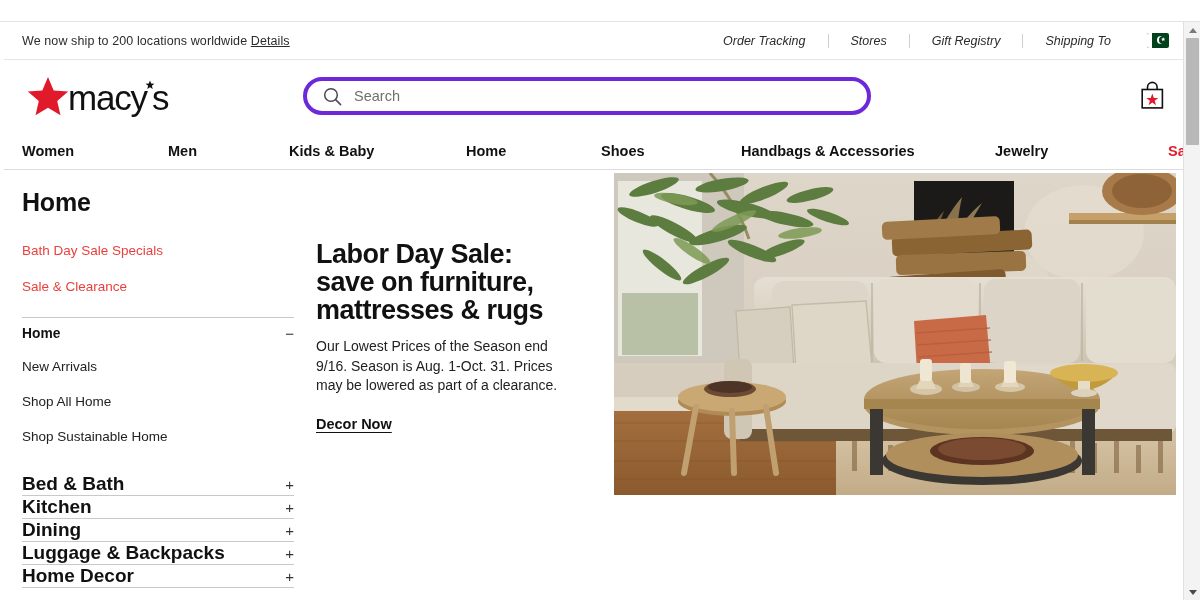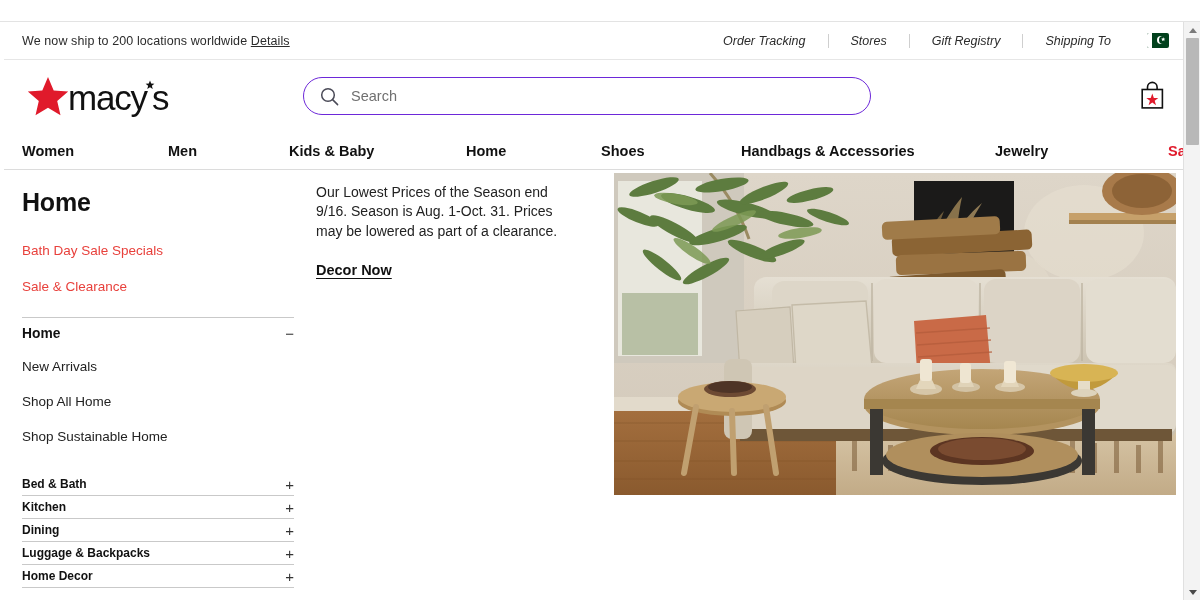--- a/index.html
+++ b/index.html
@@ -60,21 +60,21 @@
   
   .masthead {
     position:relative; height:72px; width:100%;
     display:flex; align-items:center; padding:0 18px;
   }
   .logo { display:flex; align-items:center; cursor:pointer; user-select:none; }
   .logo svg { display:block; }
   .search-wrap {
     margin-left:129px;
     width:568px; height:38px;
-    border:1px solid #6d28d9; border-radius:19px;
+    border:4px solid #6d28d9; border-radius:19px;
     display:flex; align-items:center; padding:0 16px;
     background:#fff;
   }
   .search-icon { flex:0 0 auto; margin-right:12px; display:block; }
   .search-input {
     border:none; outline:none; flex:1; height:100%;
     font-size:14.5px; color:#333; font-family:"Liberation Sans", sans-serif;
     background:transparent;
   }
   .search-input::placeholder { color:#707070; }
@@ -125,21 +125,21 @@
   .sub-link {
     display:block; font-size:13.5px; color:#222;
     cursor:pointer; padding:10px 0 10px 0;
   }
 
   .accordion-row {
     display:flex; align-items:center; justify-content:space-between;
     height:23px; border-bottom:1px solid #c9c9c9; cursor:pointer;
   }
   .accordion-row:first-child { border-top:1px solid #c9c9c9; }
-  .accordion-row .label { font-size:12px; font-weight:bold; color:#111; }
+  .accordion-row .label { font-size:19px; font-weight:bold; color:#111; }
   .accordion-row .sign { font-size:15px; color:#333; line-height:1; }
 
   
   .promo-col {
     position:absolute; top:0; left:312px; width:280px;
   }
   .promo-headline {
     margin-top:70px;
     font-size:27px; font-weight:bold; line-height:1.04;
     color:#111; letter-spacing:-.5px;
@@ -295,20 +295,25 @@
           <span class="label">Luggage &amp; Backpacks</span>
           <span class="sign">+</span>
         </div>
         <div class="accordion-row">
           <span class="label">Home Decor</span>
           <span class="sign">+</span>
         </div>
       </div>
 
       <div class="promo-col">
+        <div class="promo-headline">
+          <div>Labor Day Sale:</div>
+          <div>save on furniture,</div>
+          <div>mattresses &amp; rugs</div>
+        </div>
         <div class="promo-body">Our Lowest Prices of the Season end 9/16. Season is Aug. 1-Oct. 31. Prices may be lowered as part of a clearance.</div>
         <span class="shop-now">Decor Now</span>
       </div>
 
       <div class="hero">
         <svg viewBox="0 0 562 322" preserveAspectRatio="none">
           <defs>
             <linearGradient id="wallG" x1="0" y1="0" x2="0" y2="1">
               <stop offset="0" stop-color="#ded6c9"></stop>
                 <stop offset="1" stop-color="#d2c8b9"></stop>

